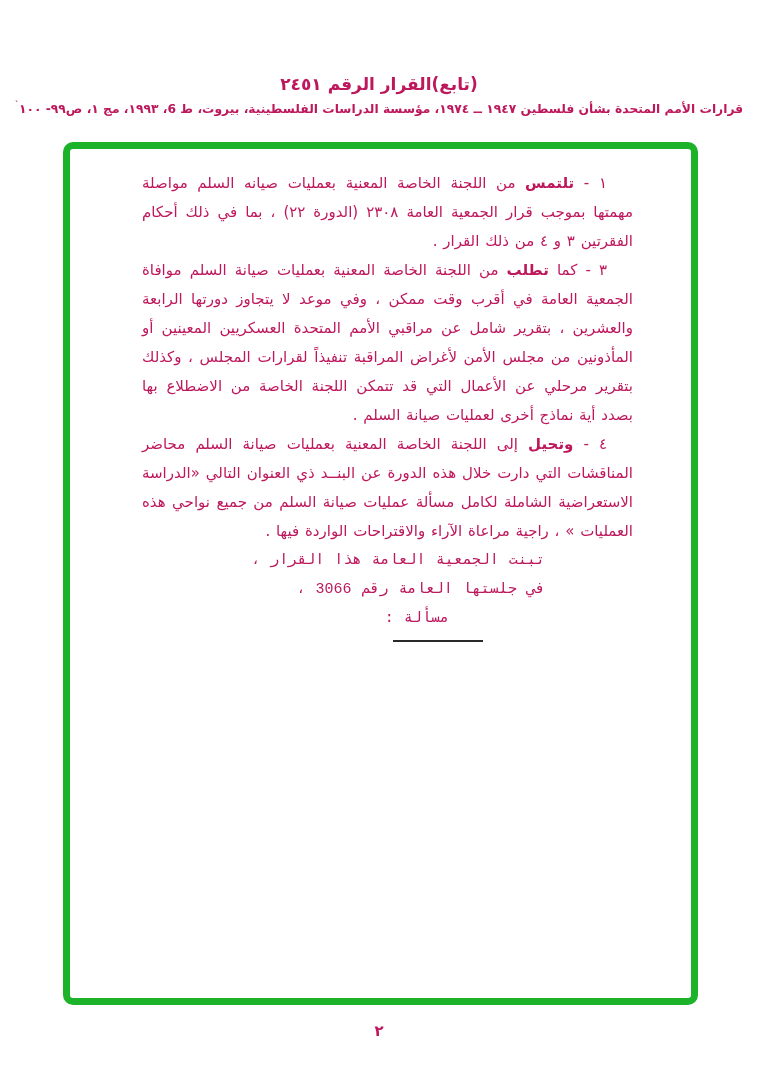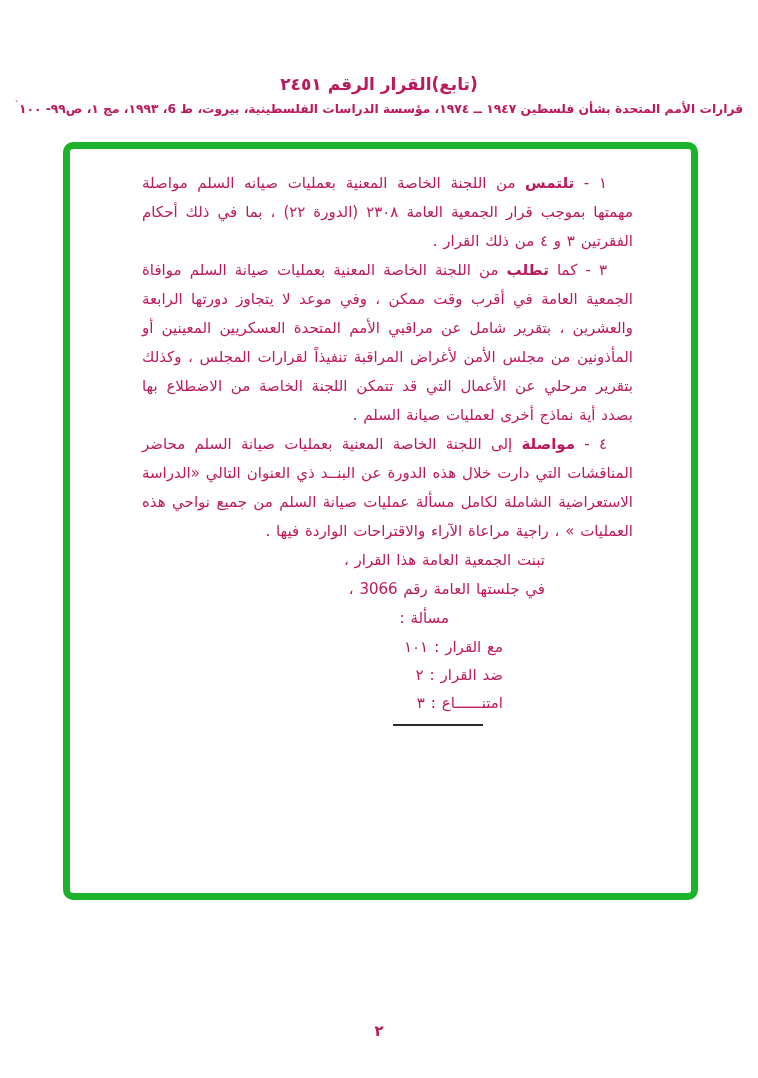--- a/index.html
+++ b/index.html
@@ -36,40 +36,41 @@
   }
   .doc-subtitle sup {
     font-size: 8px;
     vertical-align: super;
   }
   .green-box {
     position: absolute;
     left: 63px;
     top: 142px;
     width: 635px;
-    height: 758px;
+    height: 863px;
     box-sizing: border-box;
     border-style: solid;
     border-width: 7px;
     border-radius: 10px;
     padding: 20px 58px 0 72px;
   }
   .doc-body {
     direction: rtl;
     font-size: 15px;
     line-height: 29px;
     word-spacing: 1px;
   }
   .doc-body p.para {
     margin: 0;
     text-align: justify;
     text-indent: 26px;
   }
   .closing-block {
     padding-right: 88px;
+    font-family: Liberation Mono, monospace;
   }
   .closing-block p {
     margin: 0;
     text-align: right;
   }
   .closing-block p.indent-more {
     padding-right: 96px;
   }
   .votes-block {
     padding-right: 130px;
@@ -105,34 +106,29 @@
     <div class="doc-title">(تابع)القرار الرقم ٢٤٥١</div>
     <div class="doc-subtitle"><span>قرارات الأمم المتحدة بشأن فلسطين ١٩٤٧ ــ ١٩٧٤، مؤسسة الدراسات الفلسطينية، بيروت، ط 6، ١٩٩٣، مج ١، ص٩٩- ١٠٠</span><sup>`</sup></div>
   </div>
 
   <div class="green-box" style="border-color: rgb(28, 179, 43);">
     <div class="doc-body">
 
       <div id="paragraphs">
         <p class="para"><span>١ - </span><b>تلتمس</b><span> من اللجنة الخاصة المعنية بعمليات صيانه السلم مواصلة مهمتها بموجب قرار الجمعية العامة ٢٣٠٨ (الدورة ٢٢) ، بما في ذلك أحكام الفقرتين ٣ و ٤ من ذلك القرار .</span></p>
         <p class="para"><span>٣ - كما </span><b>تطلب</b><span> من اللجنة الخاصة المعنية بعمليات صيانة السلم موافاة الجمعية العامة في أقرب وقت ممكن ، وفي موعد لا يتجاوز دورتها الرابعة والعشرين ، بتقرير شامل عن مراقبي الأمم المتحدة العسكريين المعينين أو المأذونين من مجلس الأمن لأغراض المراقبة تنفيذاً لقرارات المجلس ، وكذلك بتقرير مرحلي عن الأعمال التي قد تتمكن اللجنة الخاصة من الاضطلاع بها بصدد أية نماذج أخرى لعمليات صيانة السلم .</span></p>
-        <p class="para"><span>٤ - </span><b>مواصلة</b><span> إلى اللجنة الخاصة المعنية بعمليات صيانة السلم محاضر المناقشات التي دارت خلال هذه الدورة عن البنــد ذي العنوان التالي «الدراسة الاستعراضية الشاملة لكامل مسألة عمليات صيانة السلم من جميع نواحي هذه العمليات » ، راجية مراعاة الآراء والاقتراحات الواردة فيها .</span></p>
+        <p class="para"><span>٤ - </span><b>وتحيل</b><span> إلى اللجنة الخاصة المعنية بعمليات صيانة السلم محاضر المناقشات التي دارت خلال هذه الدورة عن البنــد ذي العنوان التالي «الدراسة الاستعراضية الشاملة لكامل مسألة عمليات صيانة السلم من جميع نواحي هذه العمليات » ، راجية مراعاة الآراء والاقتراحات الواردة فيها .</span></p>
       </div>
 
       <div class="closing-block">
         <p>تبنت الجمعية العامة هذا القرار ،</p>
         <p>في جلستها العامة رقم 3066 ،</p>
         <p class="indent-more">مسألة :</p>
       </div>
 
-      <div class="votes-block">
-        <p class="vote-line"><span>مع القرار</span><span class="vote-sep">:</span><span>١٠١</span></p>
-        <p class="vote-line"><span>ضد القرار</span><span class="vote-sep">:</span><span>٢</span></p>
-        <p class="vote-line"><span>امتنــــــاع</span><span class="vote-sep">:</span><span>٣</span></p>
-      </div>
 
       <div class="end-rule"></div>
 
     </div>
   </div>
 
   <div class="page-number">٢</div>
 
 </div>
 

